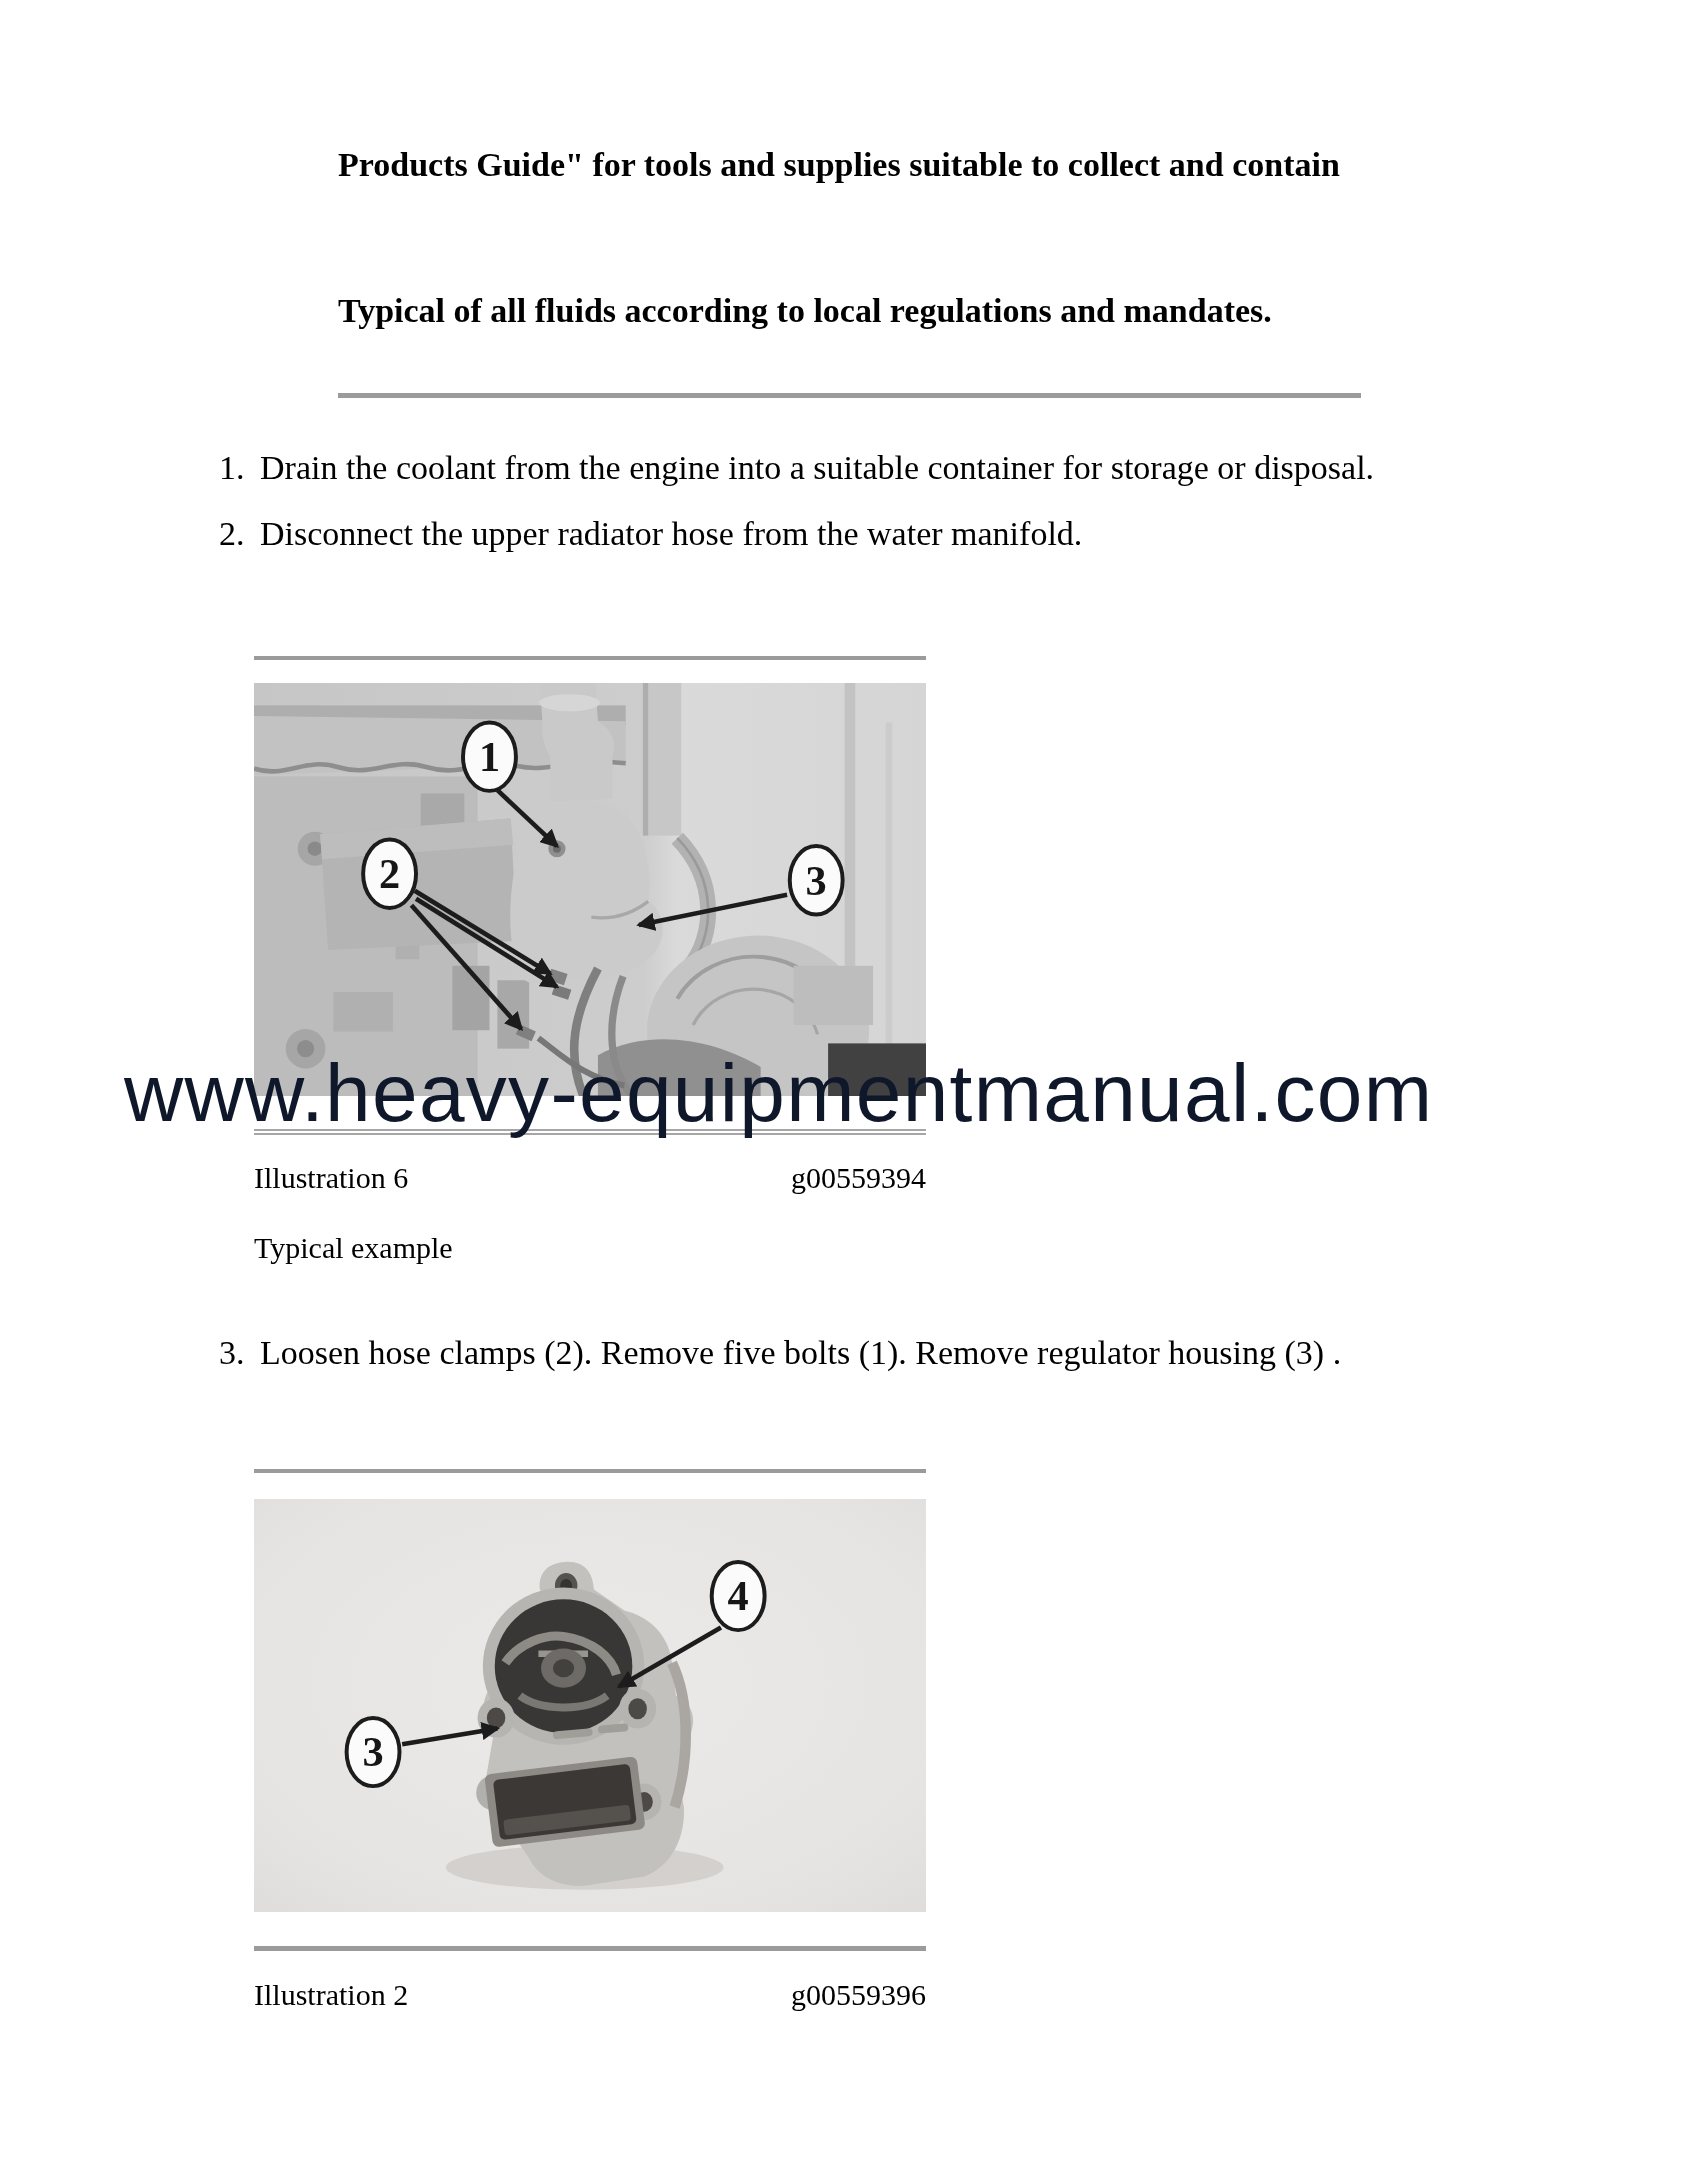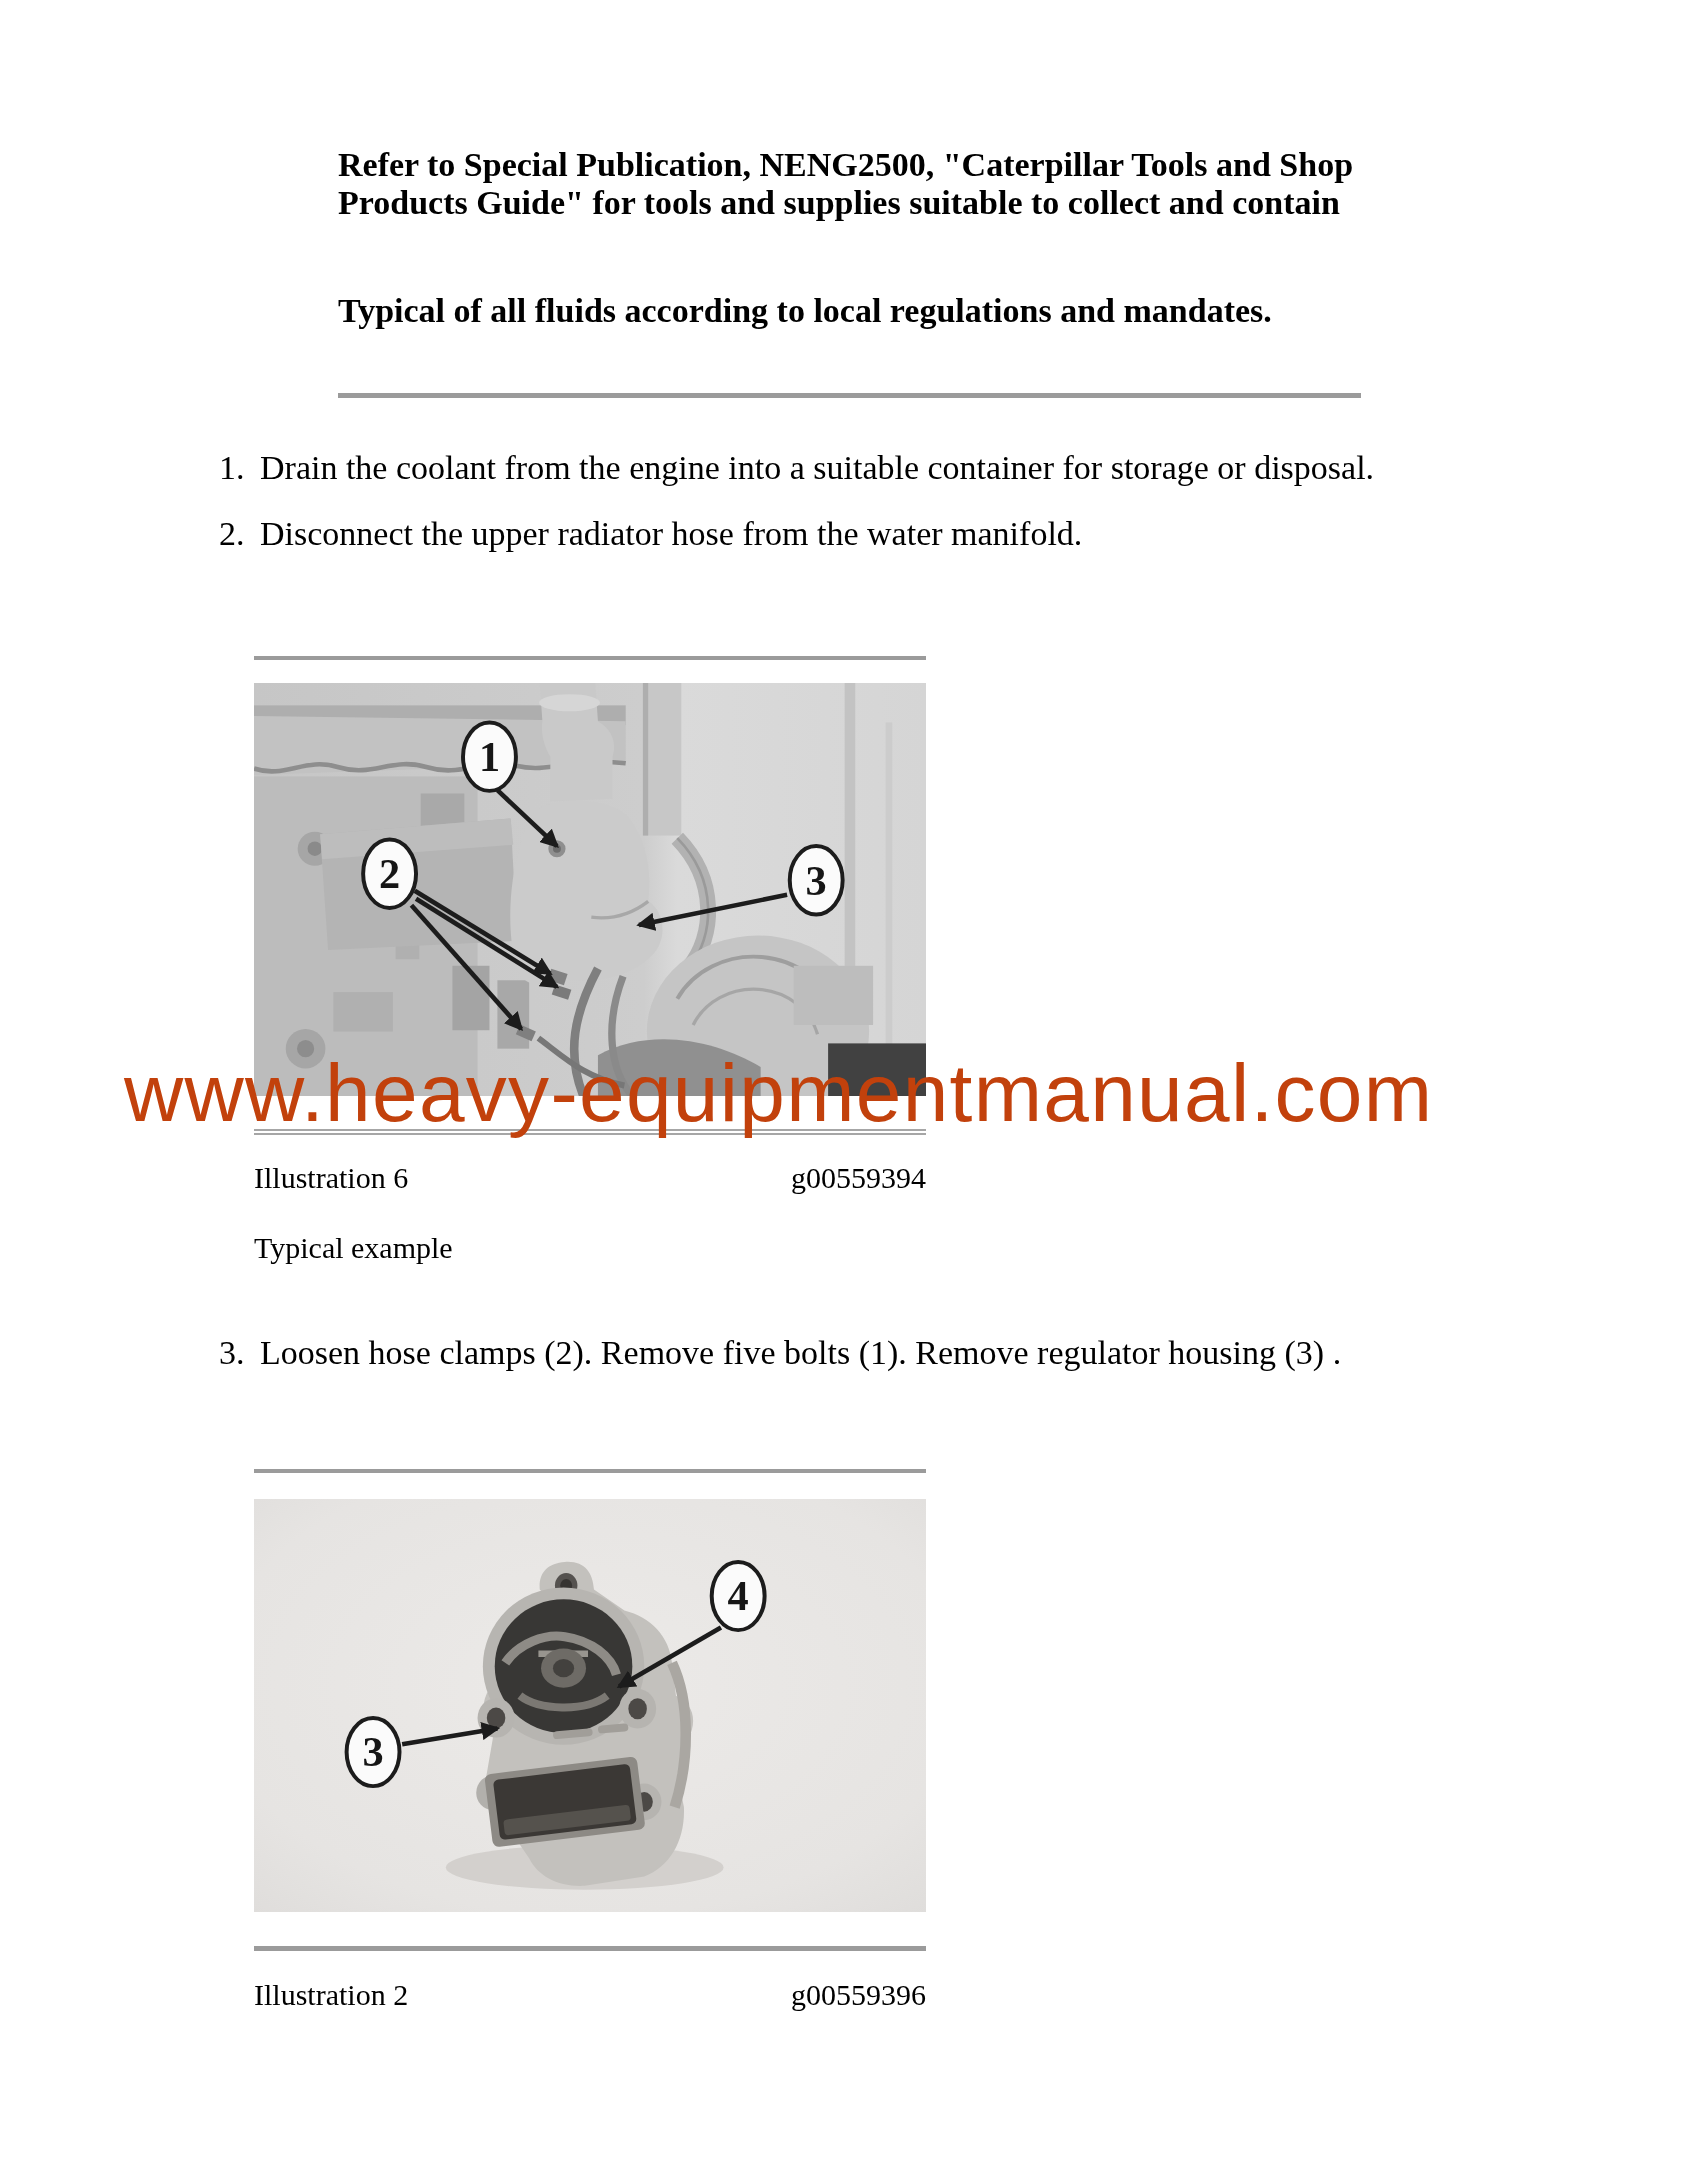--- a/index.html
+++ b/index.html
@@ -32,31 +32,30 @@
   .caption{
     position:absolute;left:254px;width:672px;display:flex;
     justify-content:space-between;font-size:30px;line-height:34px;
   }
   #cap1{top:1161px;}
   #cap2{top:1978px;}
   .fig-note{position:absolute;left:254px;top:1231px;font-size:30px;line-height:34px;}
   .watermark{
     position:absolute;left:124px;top:1046px;z-index:6;
     font-family:"Liberation Sans",sans-serif;font-size:82px;letter-spacing:1.3px;
-    color:#c2410c;white-space:nowrap;
+    color:#0f172a;white-space:nowrap;
   }
   .co-num{font-family:"Liberation Serif",serif;font-weight:bold;font-size:64px;fill:#161616;text-anchor:middle;}
 </style>
 </head>
 <body>
 
 <div class="page">
 
   <div class="bold-note" id="para1">
-    <div class="ln">Refer to Special Publication, NENG2500, "Caterpillar Tools and Shop</div>
     <div class="ln">Products Guide" for tools and supplies suitable to collect and contain</div>
   </div>
   <div class="bold-note" id="para2">
     <div class="ln">Typical of all fluids according to local regulations and mandates.</div>
   </div>
 
   <div class="rule" id="rule-main"></div>
 
   <div class="step" id="step1">
     <span class="num">1.</span><span>Drain the coolant from the engine into a suitable container for storage or disposal.</span>

